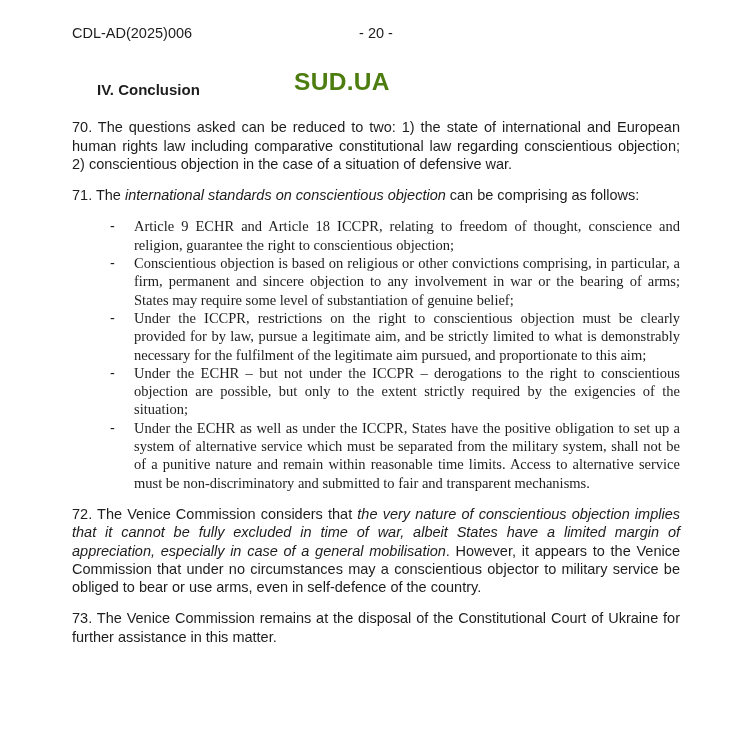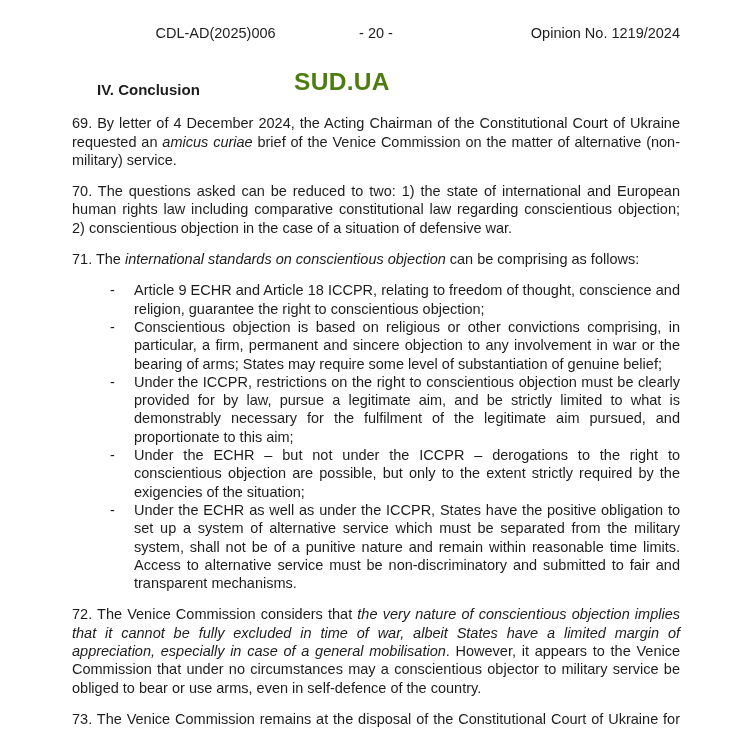--- a/index.html
+++ b/index.html
@@ -14,21 +14,21 @@
     font-size: 14.5px;
     line-height: 18.3px;
     padding: 24px 72px 0 72px;
     overflow: hidden;
   }
   .header {
     display: grid;
     grid-template-columns: 1fr auto 1fr;
     align-items: baseline;
   }
-  .header .h-left  { text-align: center; }
+  .header .h-left  { text-align: left; }
   .header .h-center{ text-align: center; }
   .header .h-right { text-align: right; }
   .heading-row {
     position: relative;
     height: 32px;
     margin-top: 31px;
   }
   .section-heading {
     position: absolute;
     left: 25px;
@@ -58,40 +58,39 @@
   .bullet {
     display: flex;
   }
   .bullet .dash {
     flex: 0 0 24px;
     width: 24px;
   }
   .bullet .btext {
     flex: 1;
     text-align: justify;
+    font-family: Liberation Serif, serif;
   }
   i { font-style: italic; }
 </style>
 </head>
 <body>
 
 <div class="page">
 
   <div class="header">
     <span class="h-left">CDL-AD(2025)006</span>
     <span class="h-center">- 20 -</span>
-    <span class="h-right">Opinion No. 1219/2024</span>
   </div>
 
   <div class="heading-row">
     <span class="section-heading">IV. Conclusion</span>
     <span class="watermark">SUD.UA</span>
   </div>
 
-  <p class="para first"><span>69. By letter of 4 December 2024, the Acting Chairman of the Constitutional Court of Ukraine requested an </span><i>amicus curiae</i><span> brief of the Venice Commission on the matter of alternative (non-military) service.</span></p>
 
   <p class="para"><span>70. The questions asked can be reduced to two: 1) the state of international and European human rights law including comparative constitutional law regarding conscientious objection; 2) conscientious objection in the case of a situation of defensive war.</span></p>
 
   <p class="para"><span>71. The </span><i>international standards on conscientious objection</i><span> can be comprising as follows:</span></p>
 
   <div class="bullets">
     <div class="bullet">
       <span class="dash">-</span>
       <div class="btext">Article 9 ECHR and Article 18 ICCPR, relating to freedom of thought, conscience and religion, guarantee the right to conscientious objection;</div>
     </div>

